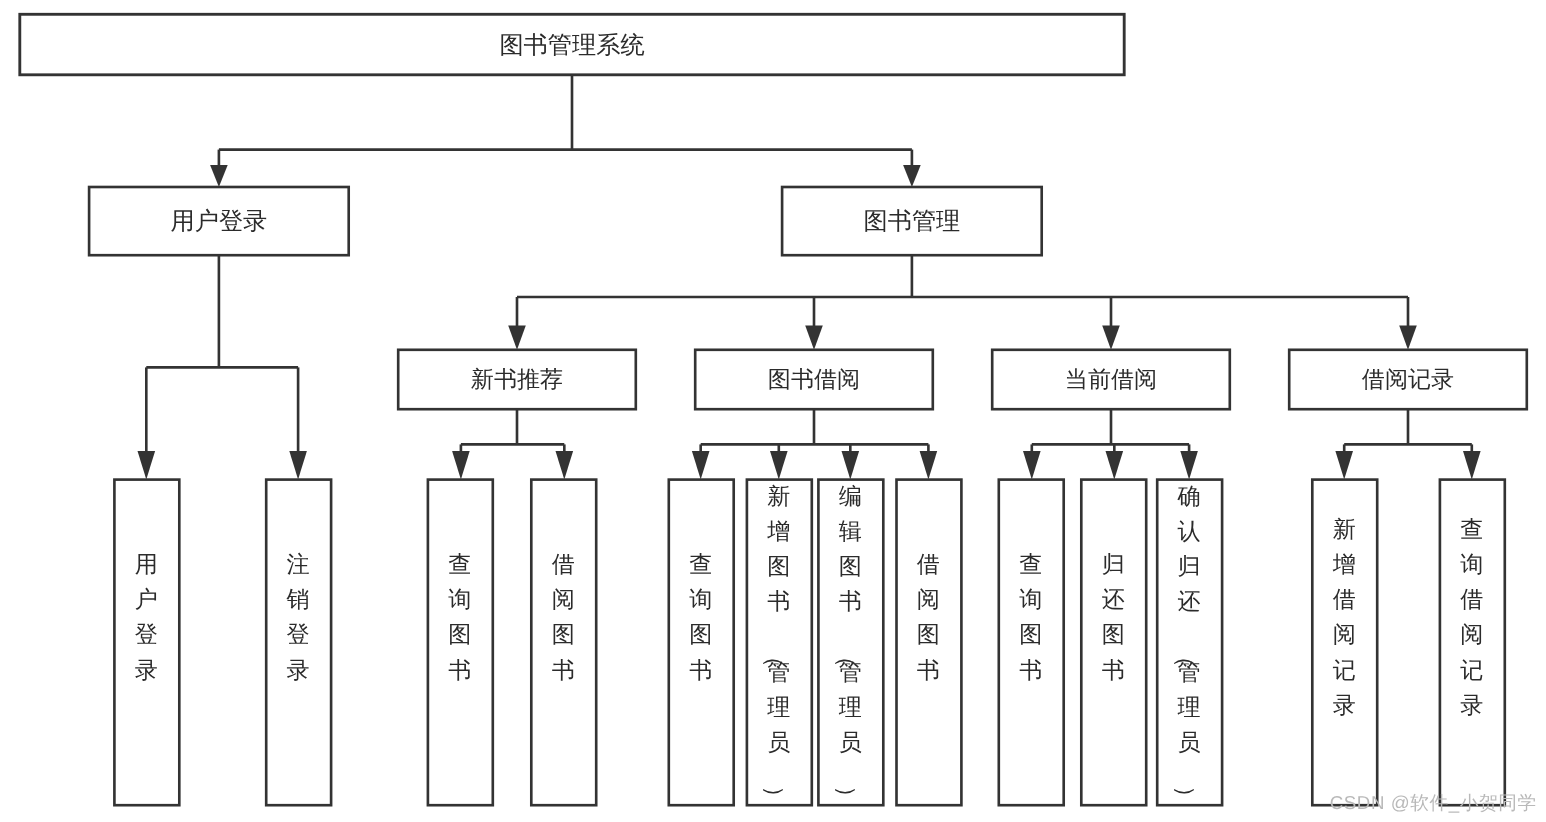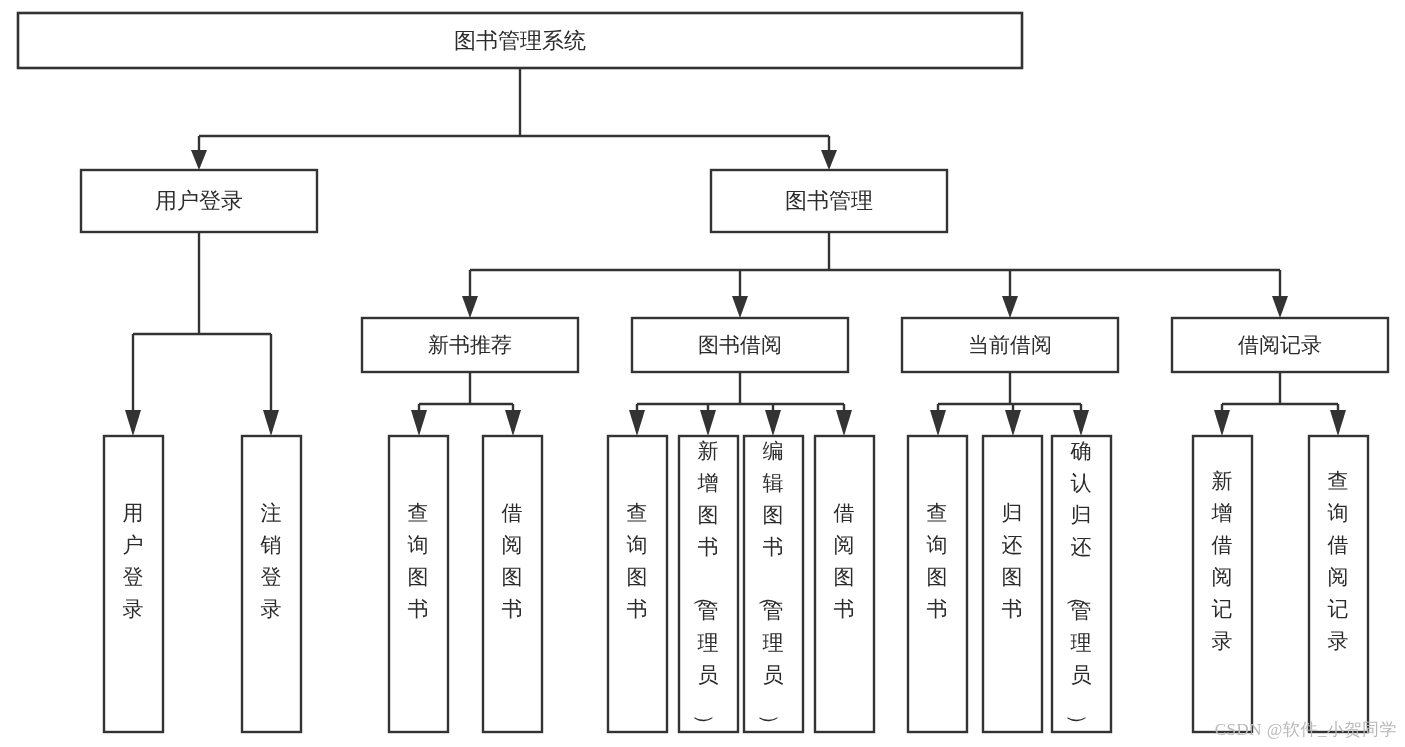--- a/index.html
+++ b/index.html
@@ -50,21 +50,21 @@
     stroke-linecap: butt;
   }
   .arrow-head {
     fill: #333333;
     stroke: none;
   }
   .watermark {
     position: absolute;
     right: 8px;
     bottom: 6px;
-    font-family: Liberation Serif, serif;
+    font-family: Liberation Sans, sans-serif;
     font-size: 17px;
     color: #b9b9b9;
     letter-spacing: 0.5px;
     white-space: nowrap;
     pointer-events: none;
   }
 </style>
 </head>
 <body>
 

